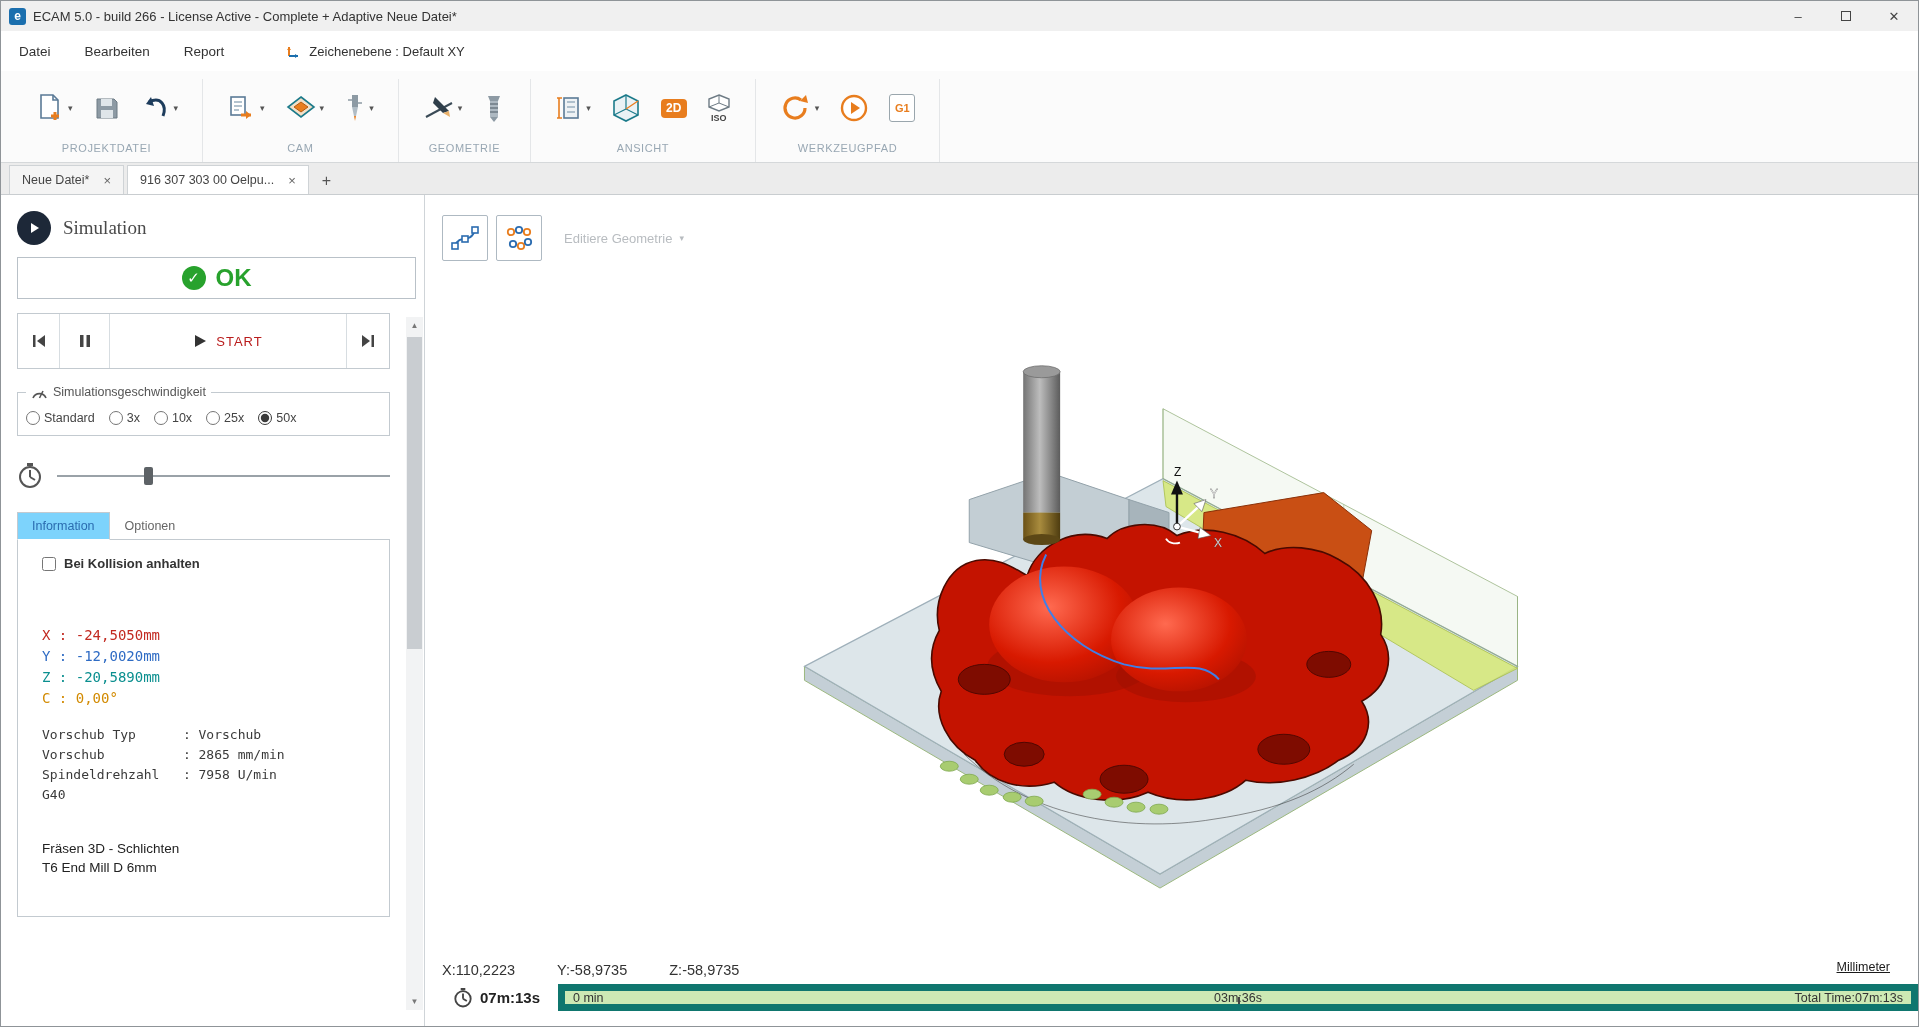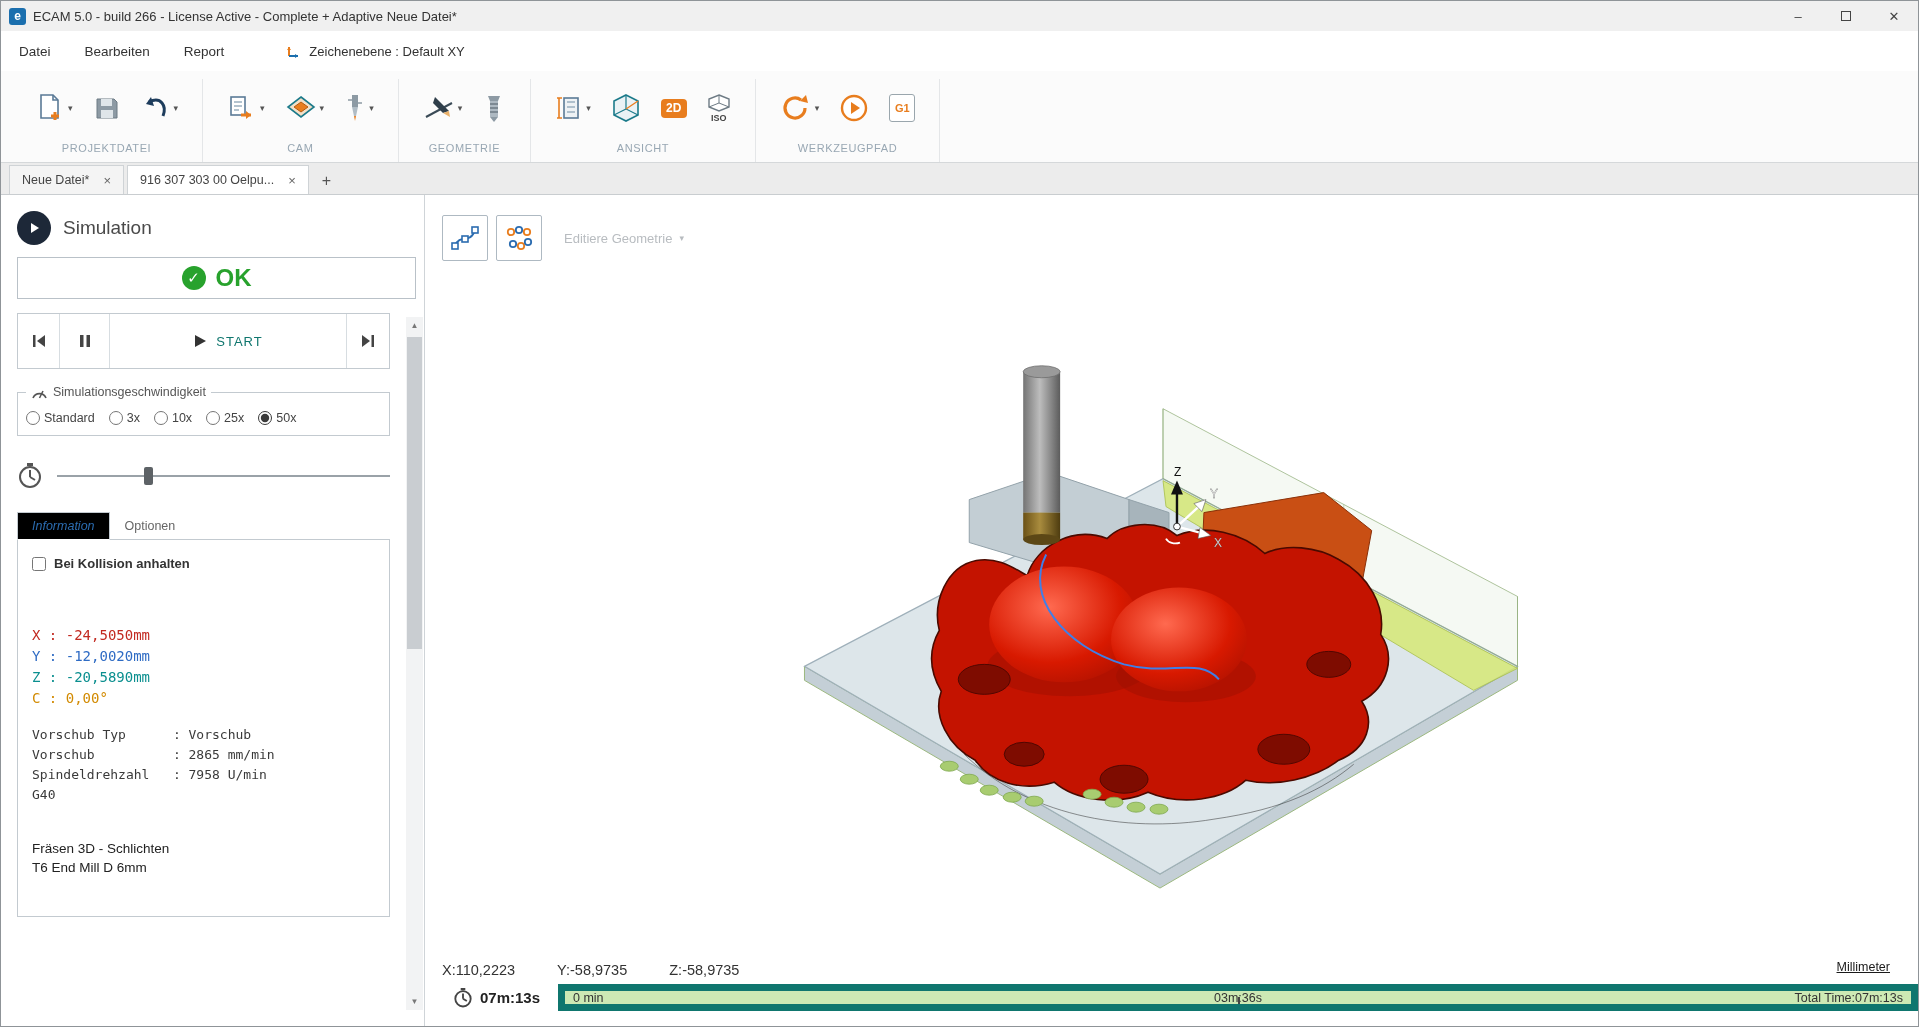--- a/index.html
+++ b/index.html
@@ -41,33 +41,33 @@
              background:#f4f4f4; border:1px solid #cfd3d6; border-bottom:none; cursor:default; }
   .doc-tab.active { background:#fff; }
   .tab-close { font-size:13px; color:#666; cursor:default; }
   .tab-add { font-size:16px; color:#555; padding:0 10px 4px 10px; cursor:default; }
 
   
   .content { flex:1 1 auto; display:flex; min-height:0; }
 
   
   .panel { width:424px; flex:0 0 auto; background:#fff; border-right:1px solid #cfd4d8; position:relative; padding:16px 34px 0 16px; }
-  .panel-header { display:flex; align-items:center; gap:12px; }
+  .panel-header { display:flex; align-items:center; gap:12px;font-family:Liberation Serif, serif; }
   .play-circle { width:34px; height:34px; border-radius:50%; background:#1d2838; display:flex; align-items:center; justify-content:center; cursor:default; }
   .panel-title { font-size:19px; color:#4a4a4a; }
   .ok-box { margin-top:12px; margin-right:-26px; height:42px; border:1px solid #b9c1c8; display:flex; align-items:center; justify-content:center; gap:10px; }
   .ok-circle { width:24px; height:24px; border-radius:50%; background:#28a22d; color:#fff; font-size:15px; display:flex; align-items:center; justify-content:center; }
   .ok-text { color:#28a22d; font-size:24px; font-weight:bold; }
 
   .transport { margin-top:14px; height:56px; border:1px solid #c3cad0; display:flex; align-items:stretch; }
   .t-btn { display:flex; align-items:center; justify-content:center; cursor:default; background:#fff; }
   .t-skip-start { width:42px; border-right:1px solid #d7dde1; }
   .t-pause { width:50px; border-right:1px solid #d7dde1; }
   .t-start { flex:1; gap:9px; border-right:1px solid #d7dde1; }
-  .t-start span { font-size:13px; letter-spacing:1px; color:#0f766e; }
+  .t-start span { font-size:13px; letter-spacing:1px; color:#b91c1c; }
   .t-skip-end { width:42px; }
 
   fieldset.speed { margin-top:16px; border:1px solid #c3cad0; padding:8px 8px 10px 8px; }
   fieldset.speed legend { font-size:12.5px; color:#555; padding:0 5px; display:flex; align-items:center; gap:5px; }
   .radio-row { display:flex; align-items:center; gap:14px; margin-top:4px; }
   .radio-opt { display:flex; align-items:center; gap:4px; font-size:12.5px; color:#444; }
   input[type=radio], input[type=checkbox] { accent-color:#3a3a3a; width:14px; height:14px; cursor:default; }
 
   .slider-row { margin-top:26px; display:flex; align-items:center; gap:14px; }
   .slider { position:relative; flex:1; height:20px; cursor:default; }
@@ -75,23 +75,23 @@
   .slider .thumb { position:absolute; left:26%; top:1px; width:9px; height:18px; background:#5d6266; border-radius:2px; }
 
   .continue-row { margin-top:24px; display:flex; align-items:center; gap:7px; font-size:12.5px; color:#333; }
   .nav-group { display:flex; gap:3px; margin-left:10px; }
   .nav-btn { width:40px; height:24px; border:1px solid #c3cad0; border-radius:3px; background:#fff; display:flex; align-items:center; justify-content:center; cursor:default; }
   .circle-nav { width:19px; height:19px; border-radius:50%; background:#17324f; color:#fff; font-size:13px; line-height:1;
                 display:flex; align-items:center; justify-content:center; padding-bottom:2px; }
 
   .info-tabs { margin-top:22px; display:flex; }
   .info-tab { padding:6px 14px; font-size:12.5px; cursor:default; border:1px solid transparent; }
-  .info-tab.active { color:#2b6cb0; background:#000000; border:1px solid #c3cad0; border-bottom:1px solid #fff; position:relative; z-index:2;font-style:italic; }
+  .info-tab.active { color:#2b6cb0; background:#7dd3fc; border:1px solid #c3cad0; border-bottom:1px solid #fff; position:relative; z-index:2; }
   .info-tab.inactive { color:#666; }
-  .tab-panel { border:1px solid #c3cad0; margin-top:-1px; height:378px; padding:16px 14px; }
+  .tab-panel { border:1px solid #c3cad0; margin-top:-1px; height:378px; padding:16px 24px; }
 
   .collision-row { display:flex; align-items:center; gap:8px; font-size:13px; font-weight:600; color:#333; }
   .mono { font-family:"DejaVu Sans Mono", monospace; }
   .pos-block { margin-top:54px; }
   .pos-line { font-size:14px; line-height:21px; }
   .pos-x { color:#c22a21; } .pos-y { color:#2e6bc4; } .pos-z { color:#0b8f8f; } .pos-c { color:#d28a00; }
   .feed-block { margin-top:16px; color:#3a3a3a; }
   .feed-line { font-size:13px; line-height:20px; white-space:pre; }
   .op-block { margin-top:34px; }
   .op-line { font-size:13.5px; line-height:19px; color:#222; }

